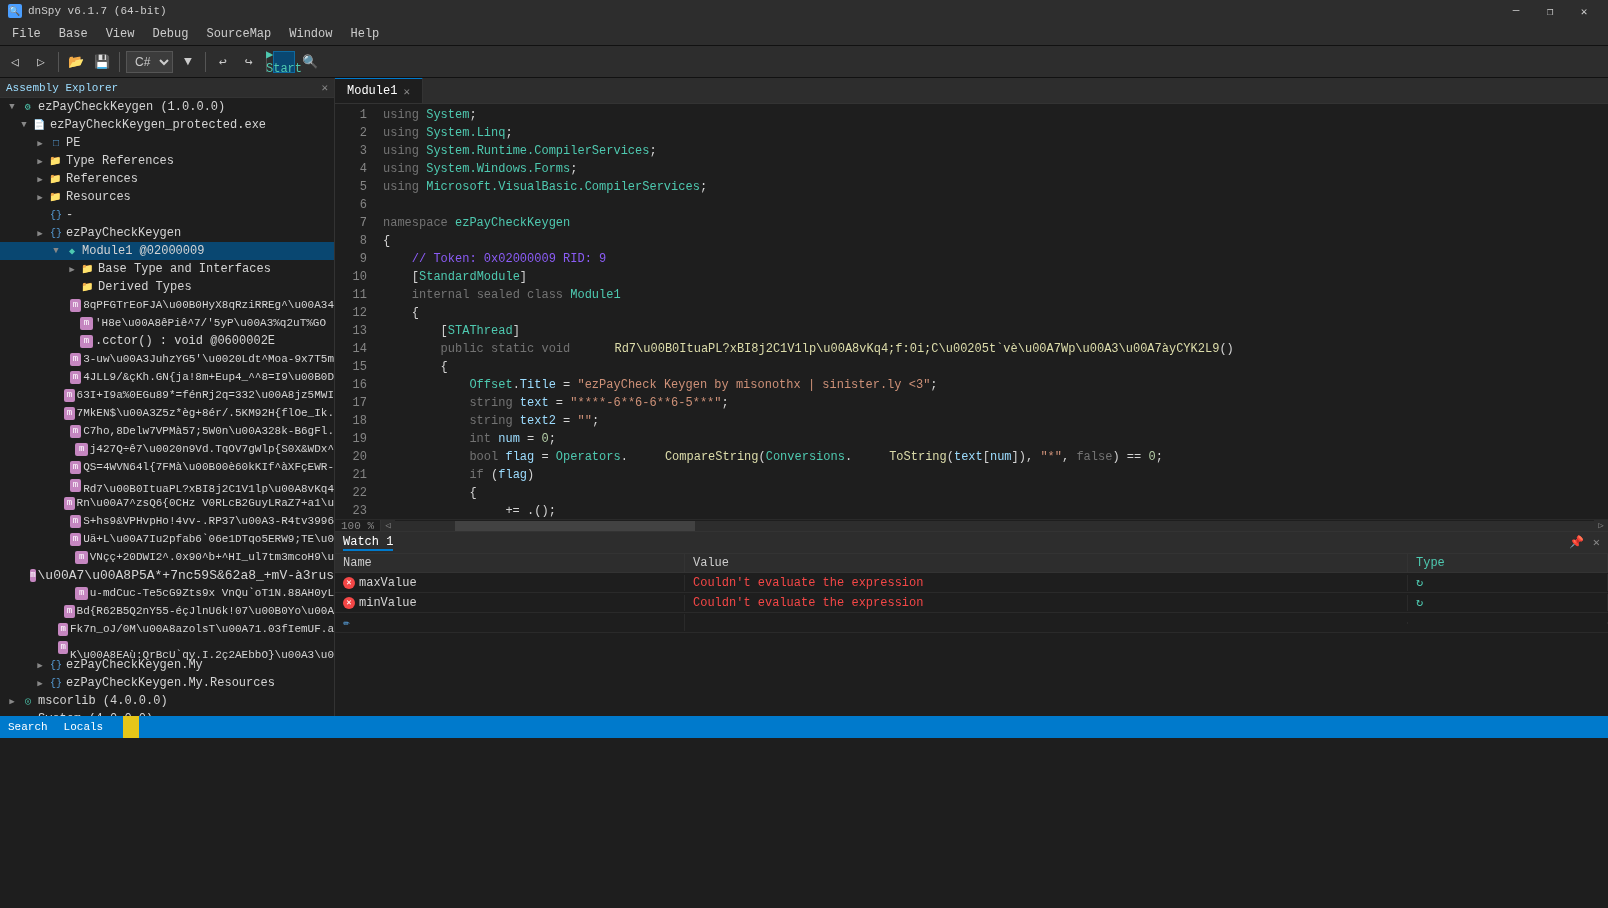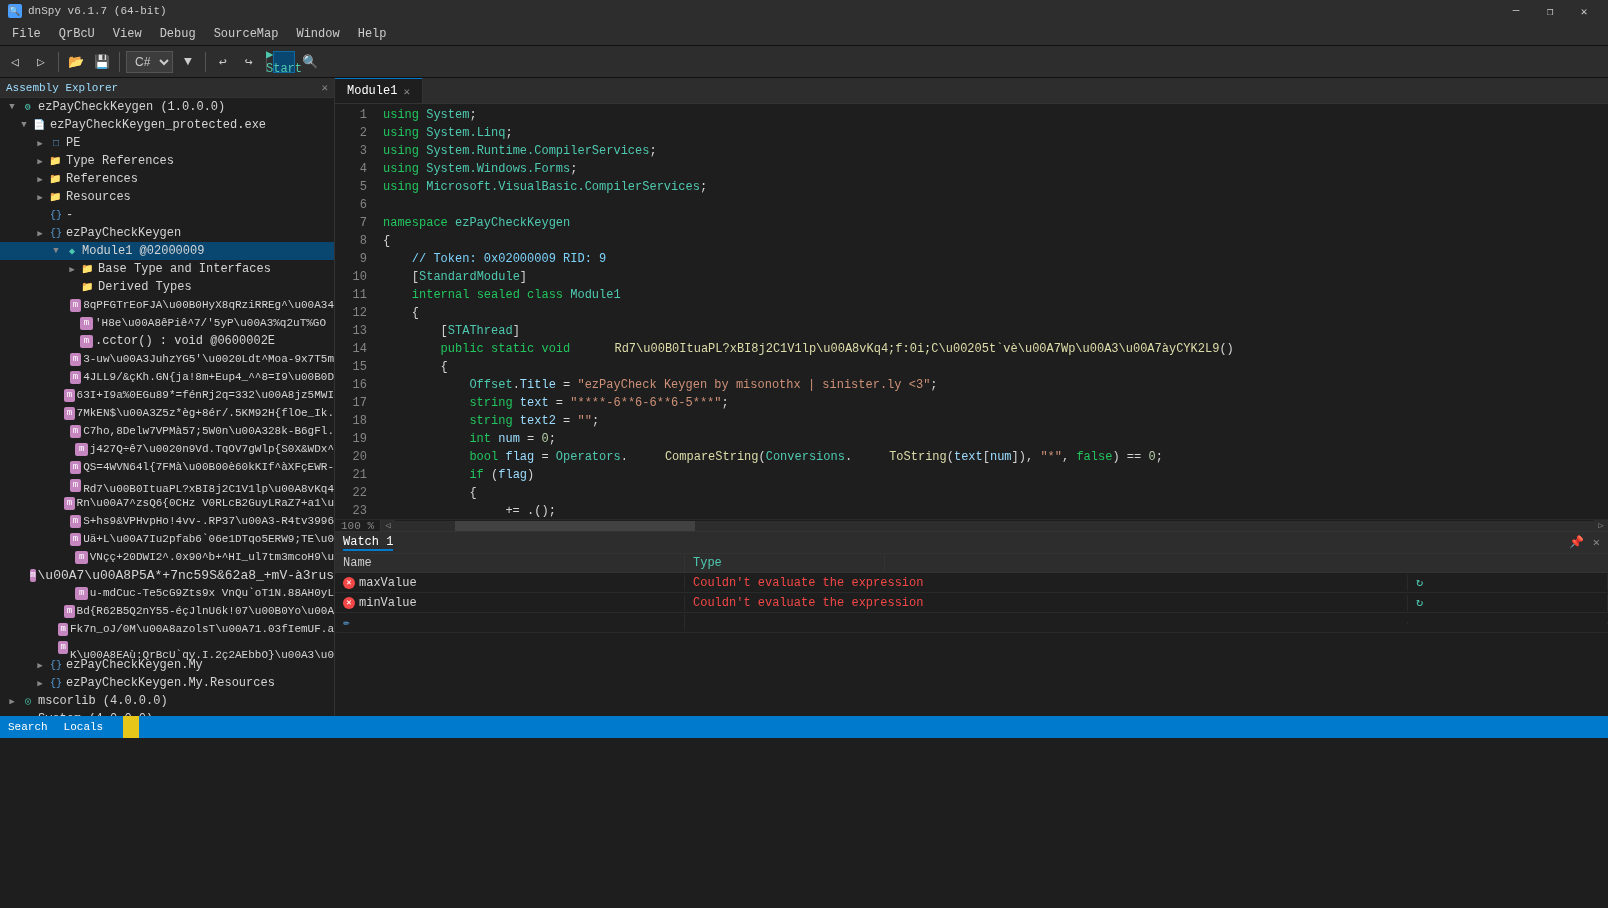--- a/index.html
+++ b/index.html
@@ -155,24 +155,24 @@
       padding-top: 2px;
     }
     #code-content {
       flex: 1;
       padding: 2px 8px;
       line-height: 18px;
       font-size: 12px;
       overflow: auto;
       white-space: pre;
     }
-    .kw { color: #22c55e; }
+    .kw { color: #737373; }
     .str { color: #ce9178; }
     .num { color: #b5cea8; }
-    .cmt { color: #7dd3fc; text-align: right; }
+    .cmt { color: #8b5cf6; text-align: right; }
     .type { color: #4ec9b0; }
     .method { color: #dcdcaa; padding-left: 37px; }
     .prop { color: #9cdcfe; }
 
     
     #code-editor::-webkit-scrollbar { width: 10px; height: 10px; }
     #code-editor::-webkit-scrollbar-track { background: #1e1e1e; }
     #code-editor::-webkit-scrollbar-thumb { background: #424242; }
 
     
@@ -288,21 +288,21 @@
   <span class="title-text">dnSpy v6.1.7 (64-bit)</span>
   <div class="window-controls">
     <div class="win-btn">─</div>
     <div class="win-btn">❐</div>
     <div class="win-btn close">✕</div>
   </div>
 </div>
 
 <div id="menu-bar">
   <div class="menu-item">File</div>
-  <div class="menu-item">QrBcU</div>
+  <div class="menu-item">Base</div>
   <div class="menu-item">View</div>
   <div class="menu-item">Debug</div>
   <div class="menu-item">SourceMap</div>
   <div class="menu-item">Window</div>
   <div class="menu-item">Help</div>
 </div>
 
 <div id="toolbar">
   <div class="toolbar-btn">◁</div>
   <div class="toolbar-btn">▷</div>
@@ -637,20 +637,21 @@
 
     <div id="bottom-section">
       <div id="watch-header">
         <span class="watch-tab active">Watch 1</span>
         <span class="watch-pin">📌</span>
         <span class="watch-close">✕</span>
       </div>
       <div id="watch-table">
         <div class="watch-columns">
           <div class="watch-col name">Name</div>
+          <div class="watch-col value">Value</div>
           <div class="watch-col type">Type</div>
         </div>
 
         <div class="watch-row">
           <div class="watch-cell name">
             <span class="icon-error">✕</span>
             <span>maxValue</span>
           </div>
           <div class="watch-cell value">Couldn't evaluate the expression</div>
           <div class="watch-cell type">

